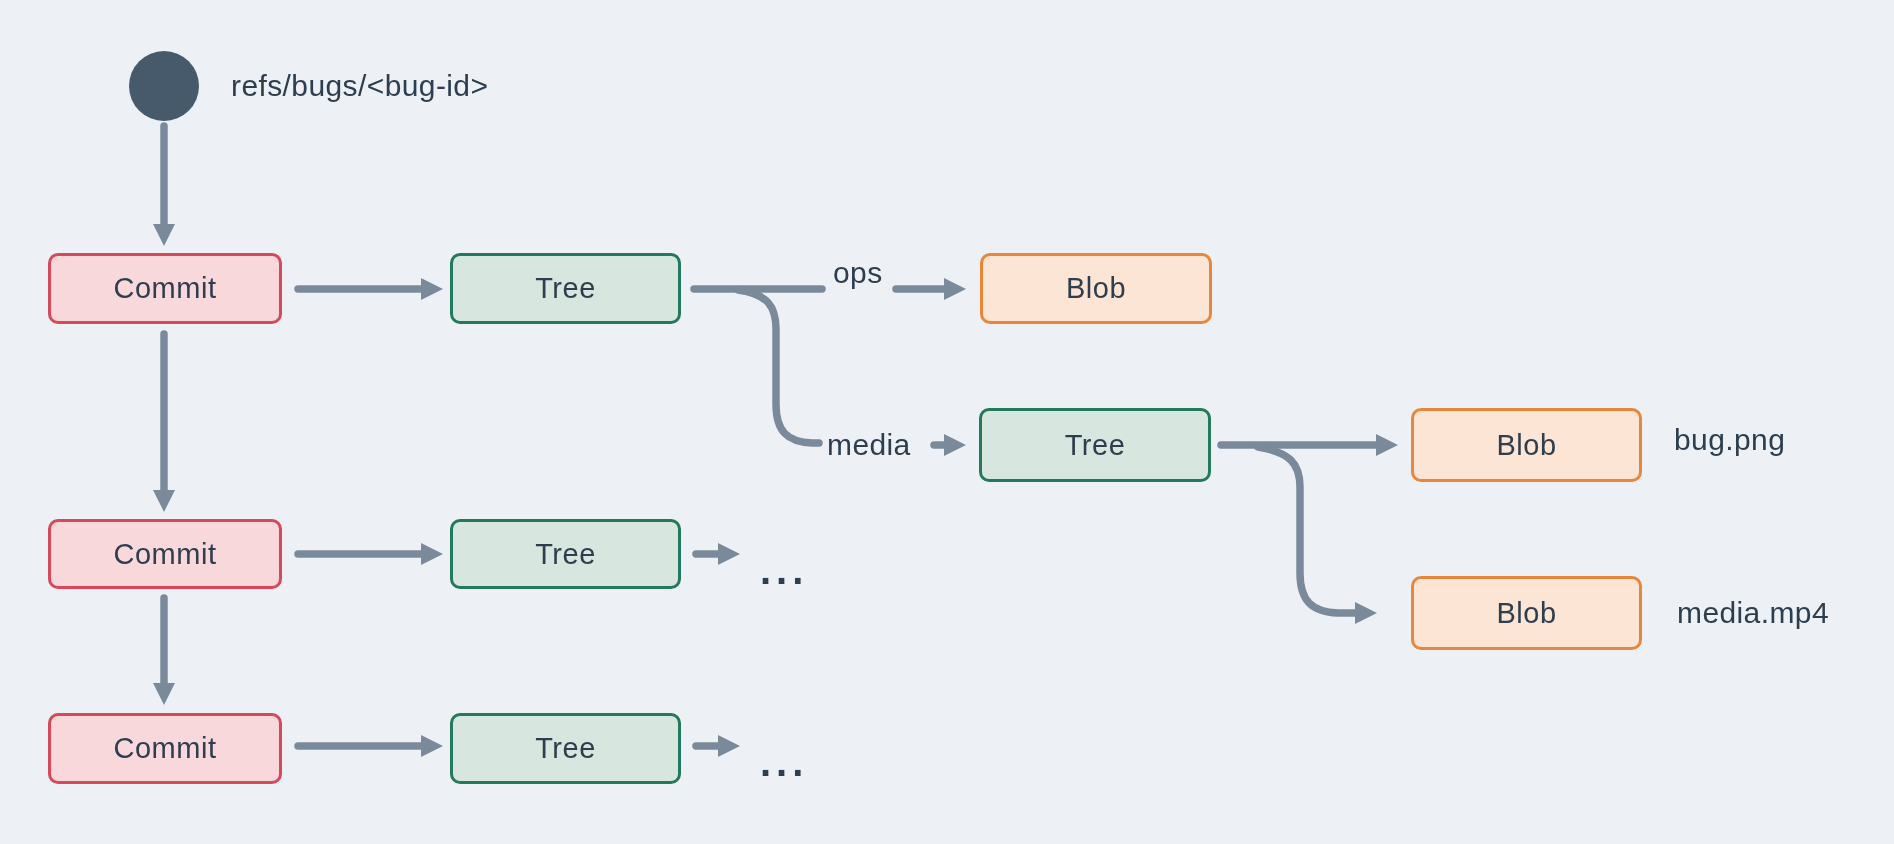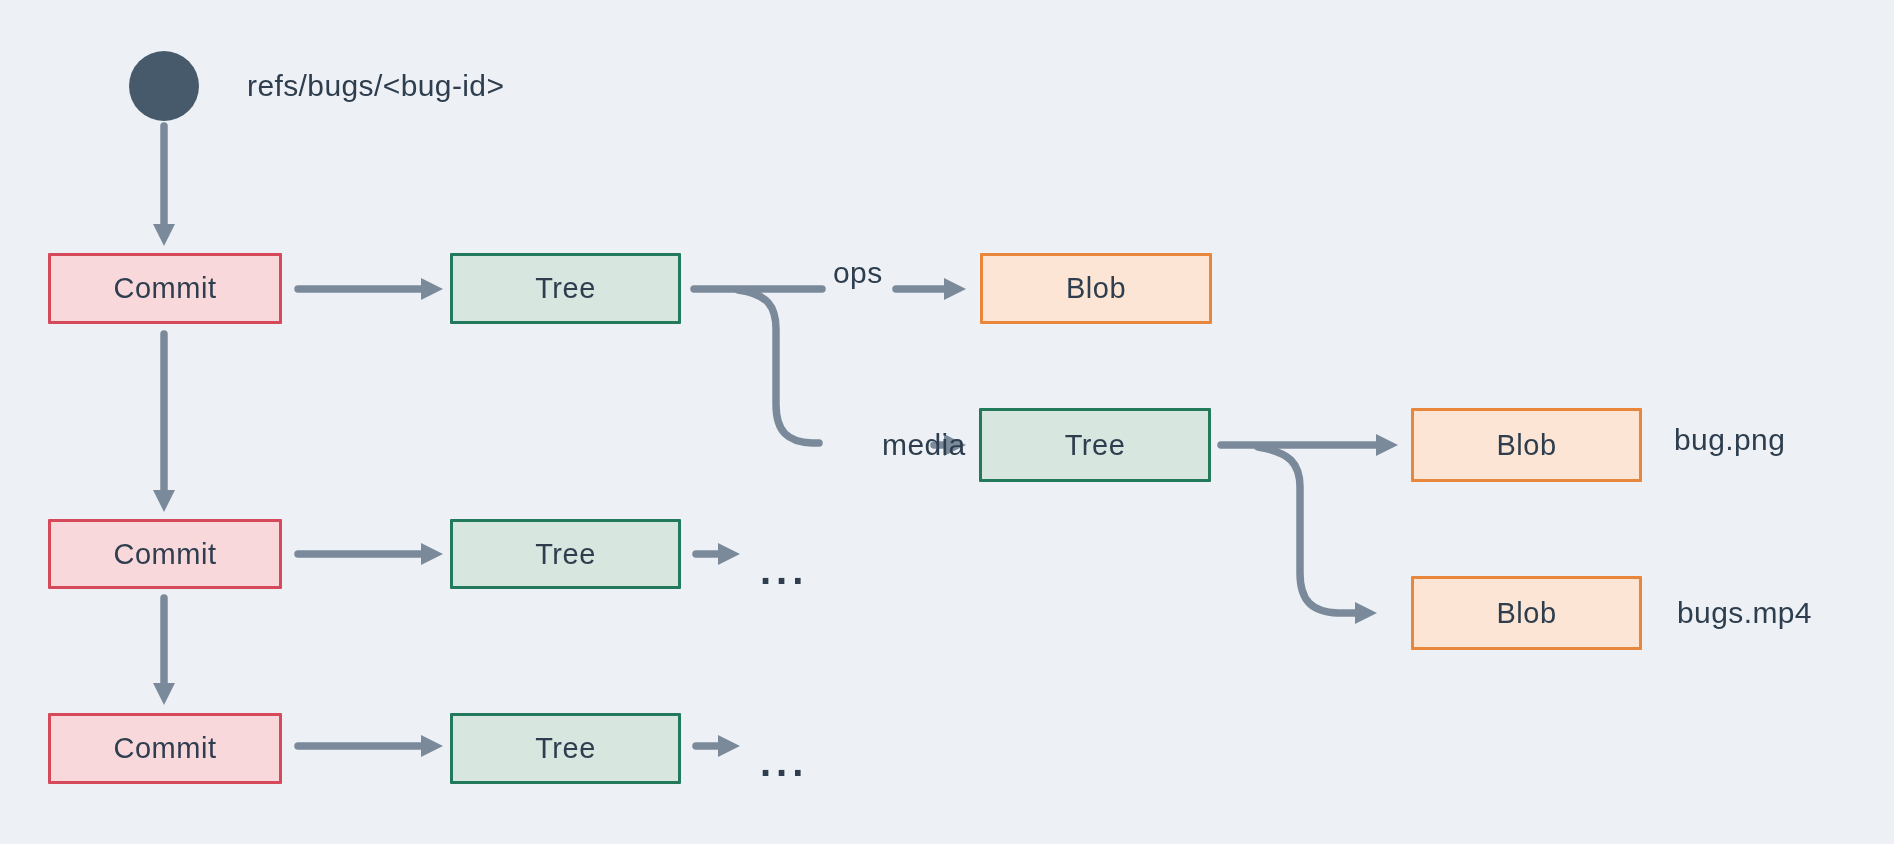--- a/index.html
+++ b/index.html
@@ -20,21 +20,21 @@
     position:relative;
   }
   .stage{position:absolute;inset:0}
   svg.wires{position:absolute;left:0;top:0;width:1894px;height:844px}
   .edge{stroke:var(--arrow);stroke-width:7.5;fill:none;stroke-linecap:round}
   .ah{fill:var(--arrow)}
   .refdot{fill:var(--ref-dot)}
   .node{
     position:absolute;
     display:flex;align-items:center;justify-content:center;
-    border-radius:1px;
+    border-radius:10px;
     font-size:29px;font-weight:500;letter-spacing:.5px;
     color:var(--dark-text);
   }
   .node.commit{background:var(--commit-fill);border:3.5px solid var(--commit-border)}
   .node.tree{background:var(--tree-fill);border:3.5px solid var(--tree-border)}
   .node.blob{background:var(--blob-fill);border:3.5px solid var(--blob-border)}
   .lbl{
     position:absolute;
     font-size:30px;font-weight:500;letter-spacing:.4px;
     line-height:36px;white-space:nowrap;color:var(--dark-text);
@@ -81,33 +81,33 @@
 
     <path class="edge" d="M696,554 L719,554" marker-end="url(#ah)"></path>
 
     <path class="edge" d="M164,598 L164,684" marker-end="url(#ah)"></path>
 
     <path class="edge" d="M298,746 L422,746" marker-end="url(#ah)"></path>
 
     <path class="edge" d="M696,746 L719,746" marker-end="url(#ah)"></path>
   </svg>
 
-  <div class="lbl" style="left:247px;top:68px">refs/bugs/&lt;bug-id&gt;</div>
+  <div class="lbl" style="left:231px;top:68px">refs/bugs/&lt;bug-id&gt;</div>
 
   <div class="node commit" style="left:48px;top:253px;width:234px;height:71px">Commit</div>
   <div class="node tree" style="left:450px;top:253px;width:231px;height:71px">Tree</div>
   <div class="lbl" style="left:833px;top:255px">ops</div>
   <div class="node blob" style="left:980px;top:253px;width:232px;height:71px">Blob</div>
 
-  <div class="lbl" style="left:882px;top:427px">media</div>
+  <div class="lbl" style="left:827px;top:427px">media</div>
   <div class="node tree" style="left:979px;top:408px;width:232px;height:74px">Tree</div>
   <div class="node blob" style="left:1411px;top:408px;width:231px;height:74px">Blob</div>
   <div class="lbl" style="left:1674px;top:422px">bug.png</div>
   <div class="node blob" style="left:1411px;top:576px;width:231px;height:74px">Blob</div>
-  <div class="lbl" style="left:1677px;top:595px">bugs.mp4</div>
+  <div class="lbl" style="left:1677px;top:595px">media.mp4</div>
 
   <div class="node commit" style="left:48px;top:519px;width:234px;height:70px">Commit</div>
   <div class="node tree" style="left:450px;top:519px;width:231px;height:70px">Tree</div>
   <div class="dots" style="left:760px;top:550px">...</div>
 
   <div class="node commit" style="left:48px;top:713px;width:234px;height:71px">Commit</div>
   <div class="node tree" style="left:450px;top:713px;width:231px;height:71px">Tree</div>
   <div class="dots" style="left:760px;top:742px">...</div>
 
 </div>

